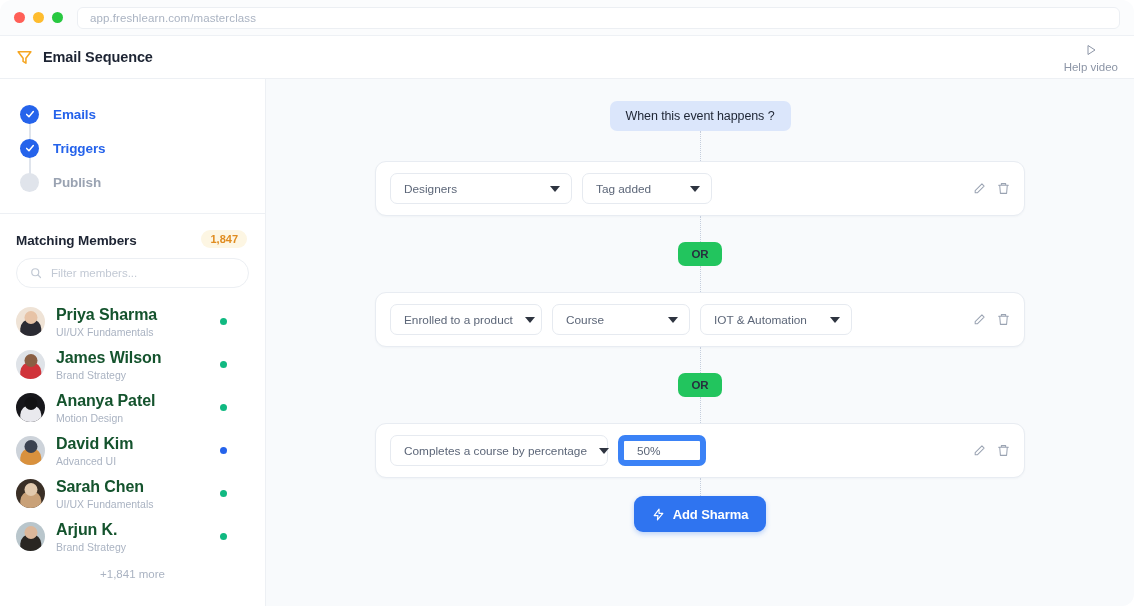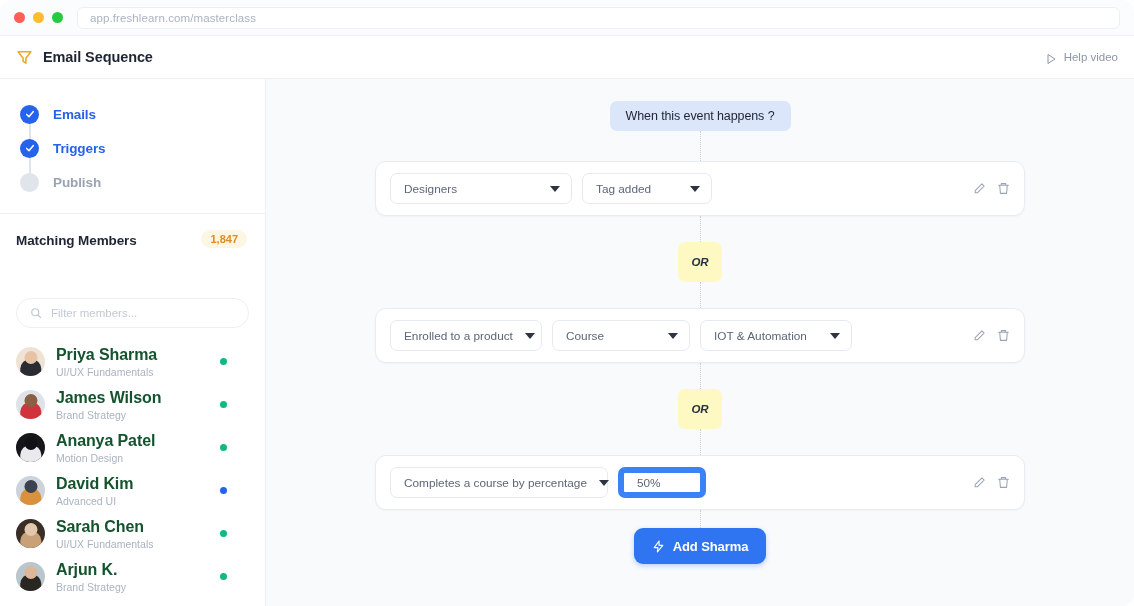--- a/index.html
+++ b/index.html
@@ -65,21 +65,21 @@
     padding: 0 16px;
   }
   .appbar-left { display: flex; align-items: center; gap: 10px; }
   .funnel-icon { width: 17px; height: 17px; display: block; }
   .app-title {
     font-size: 14.5px;
     font-weight: bold;
     color: #1d2433;
     letter-spacing: -.1px;
   }
-  .appbar-right { margin-left: auto; display: flex; align-items: center; gap: 7px; }
+  .appbar-right { margin-left: auto; display: flex; align-items: center; gap: 7px; flex-direction: column; }
   .help-label { font-size: 11.5px; color: #8c95a6; }
   .play-icon { width: 12px; height: 12px; display: block; }
 
   
   .body-split { flex: 1; display: flex; min-height: 0; }
 
   
   .sidebar {
     width: 266px;
     flex: 0 0 266px;
@@ -141,21 +141,20 @@
   .filter-wrap { padding: 0 16px 6px 16px; }
   .filter-box {
     height: 30px;
     border: 1px solid #eceff3;
     border-radius: 15px;
     display: flex;
     align-items: center;
     gap: 9px;
     padding: 0 13px;
     background: #fff;
-    margin-top: 40px;
   }
   .filter-box svg { width: 12px; height: 12px; flex: 0 0 12px; display: block; }
   .filter-box input {
     border: none; outline: none;
     font-family: inherit;
     font-size: 11.5px;
     color: #8c95a6;
     background: transparent;
     width: 100%;
   }
@@ -240,27 +239,26 @@
 
   .connector {
     width: 1px;
     border-left: 1.5px dotted #c5cedd;
     height: 26px;
   }
   .connector.short { height: 18px; }
   .connector.tall { height: 30px; }
 
   .or-pill {
-    background: #fef9c3;
+    background: #22c55e;
     color: #27303f;
     font-size: 11.5px;
     font-weight: bold;
-    padding: 14px 13px;
+    padding: 6px 13px;
     border-radius: 7px;
-    font-style: italic;
   }
 
   .rule-card {
     width: 650px;
     background: #ffffff;
     border: 1px solid #e8ecf2;
     border-radius: 11px;
     padding: 11px 14px;
     display: flex;
     align-items: center;

